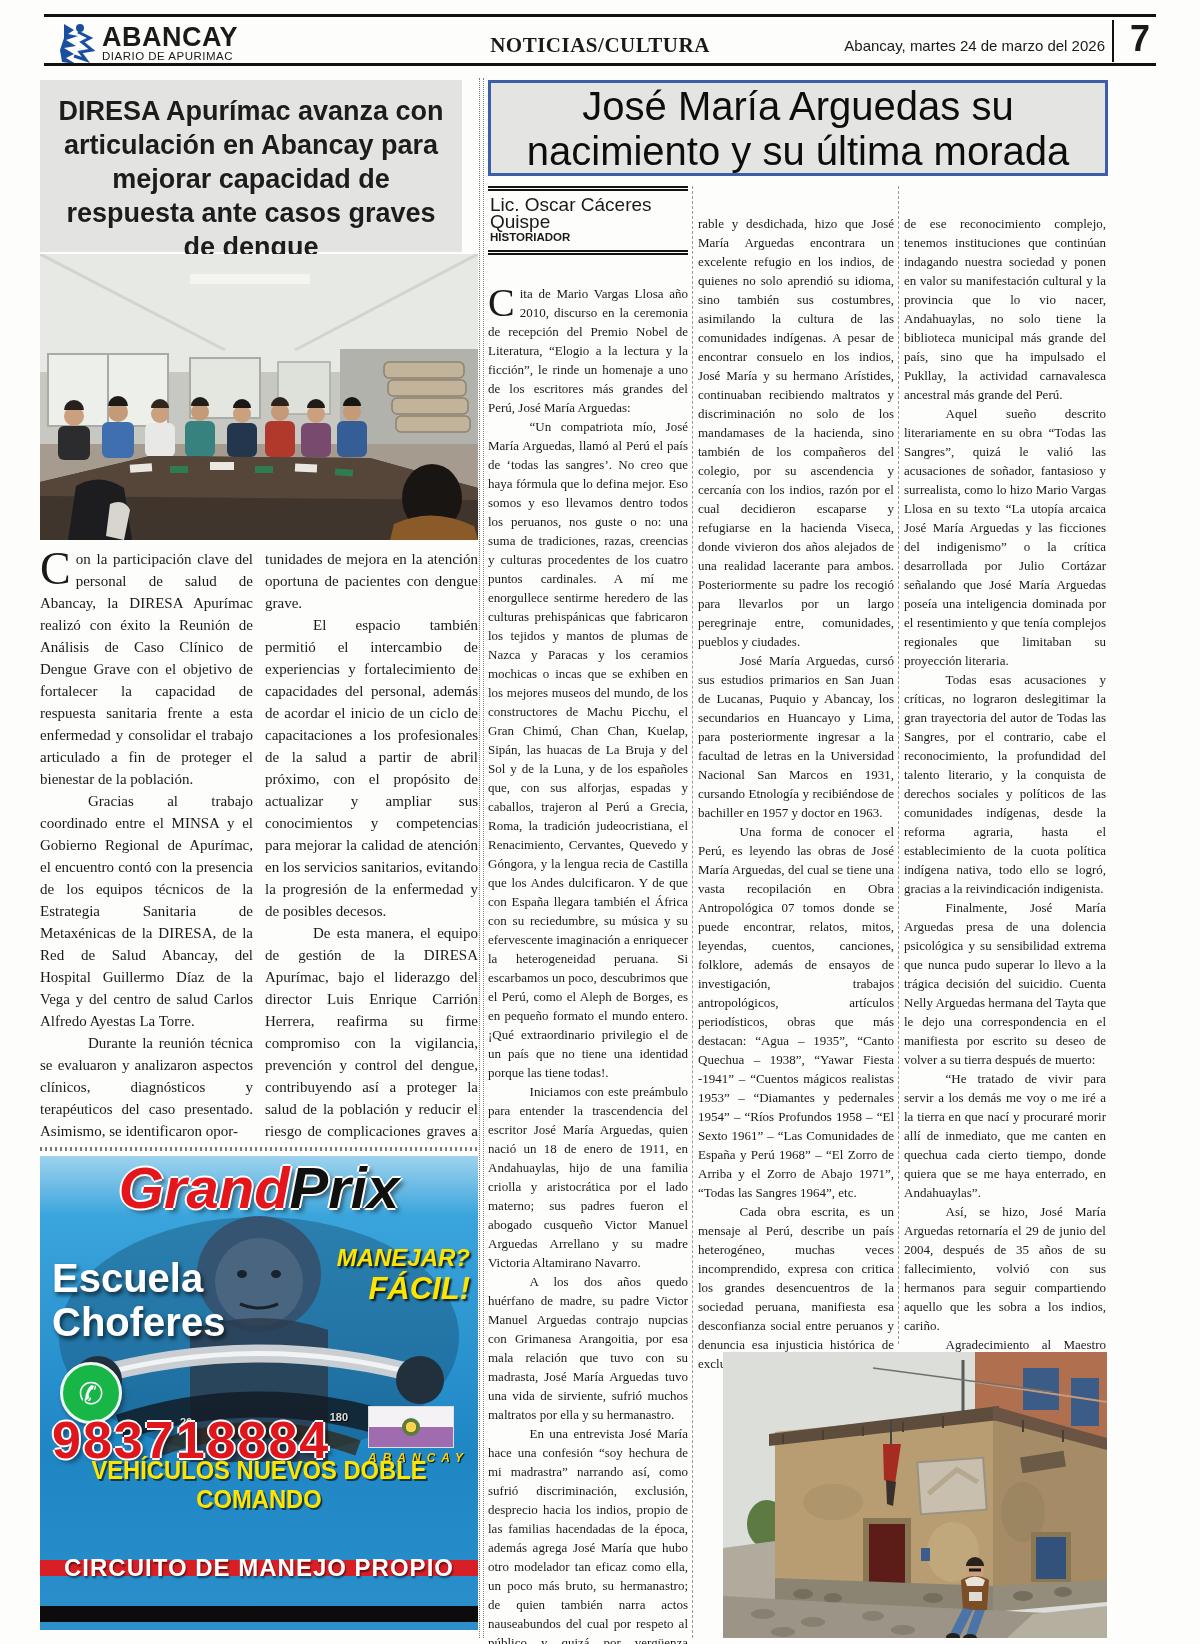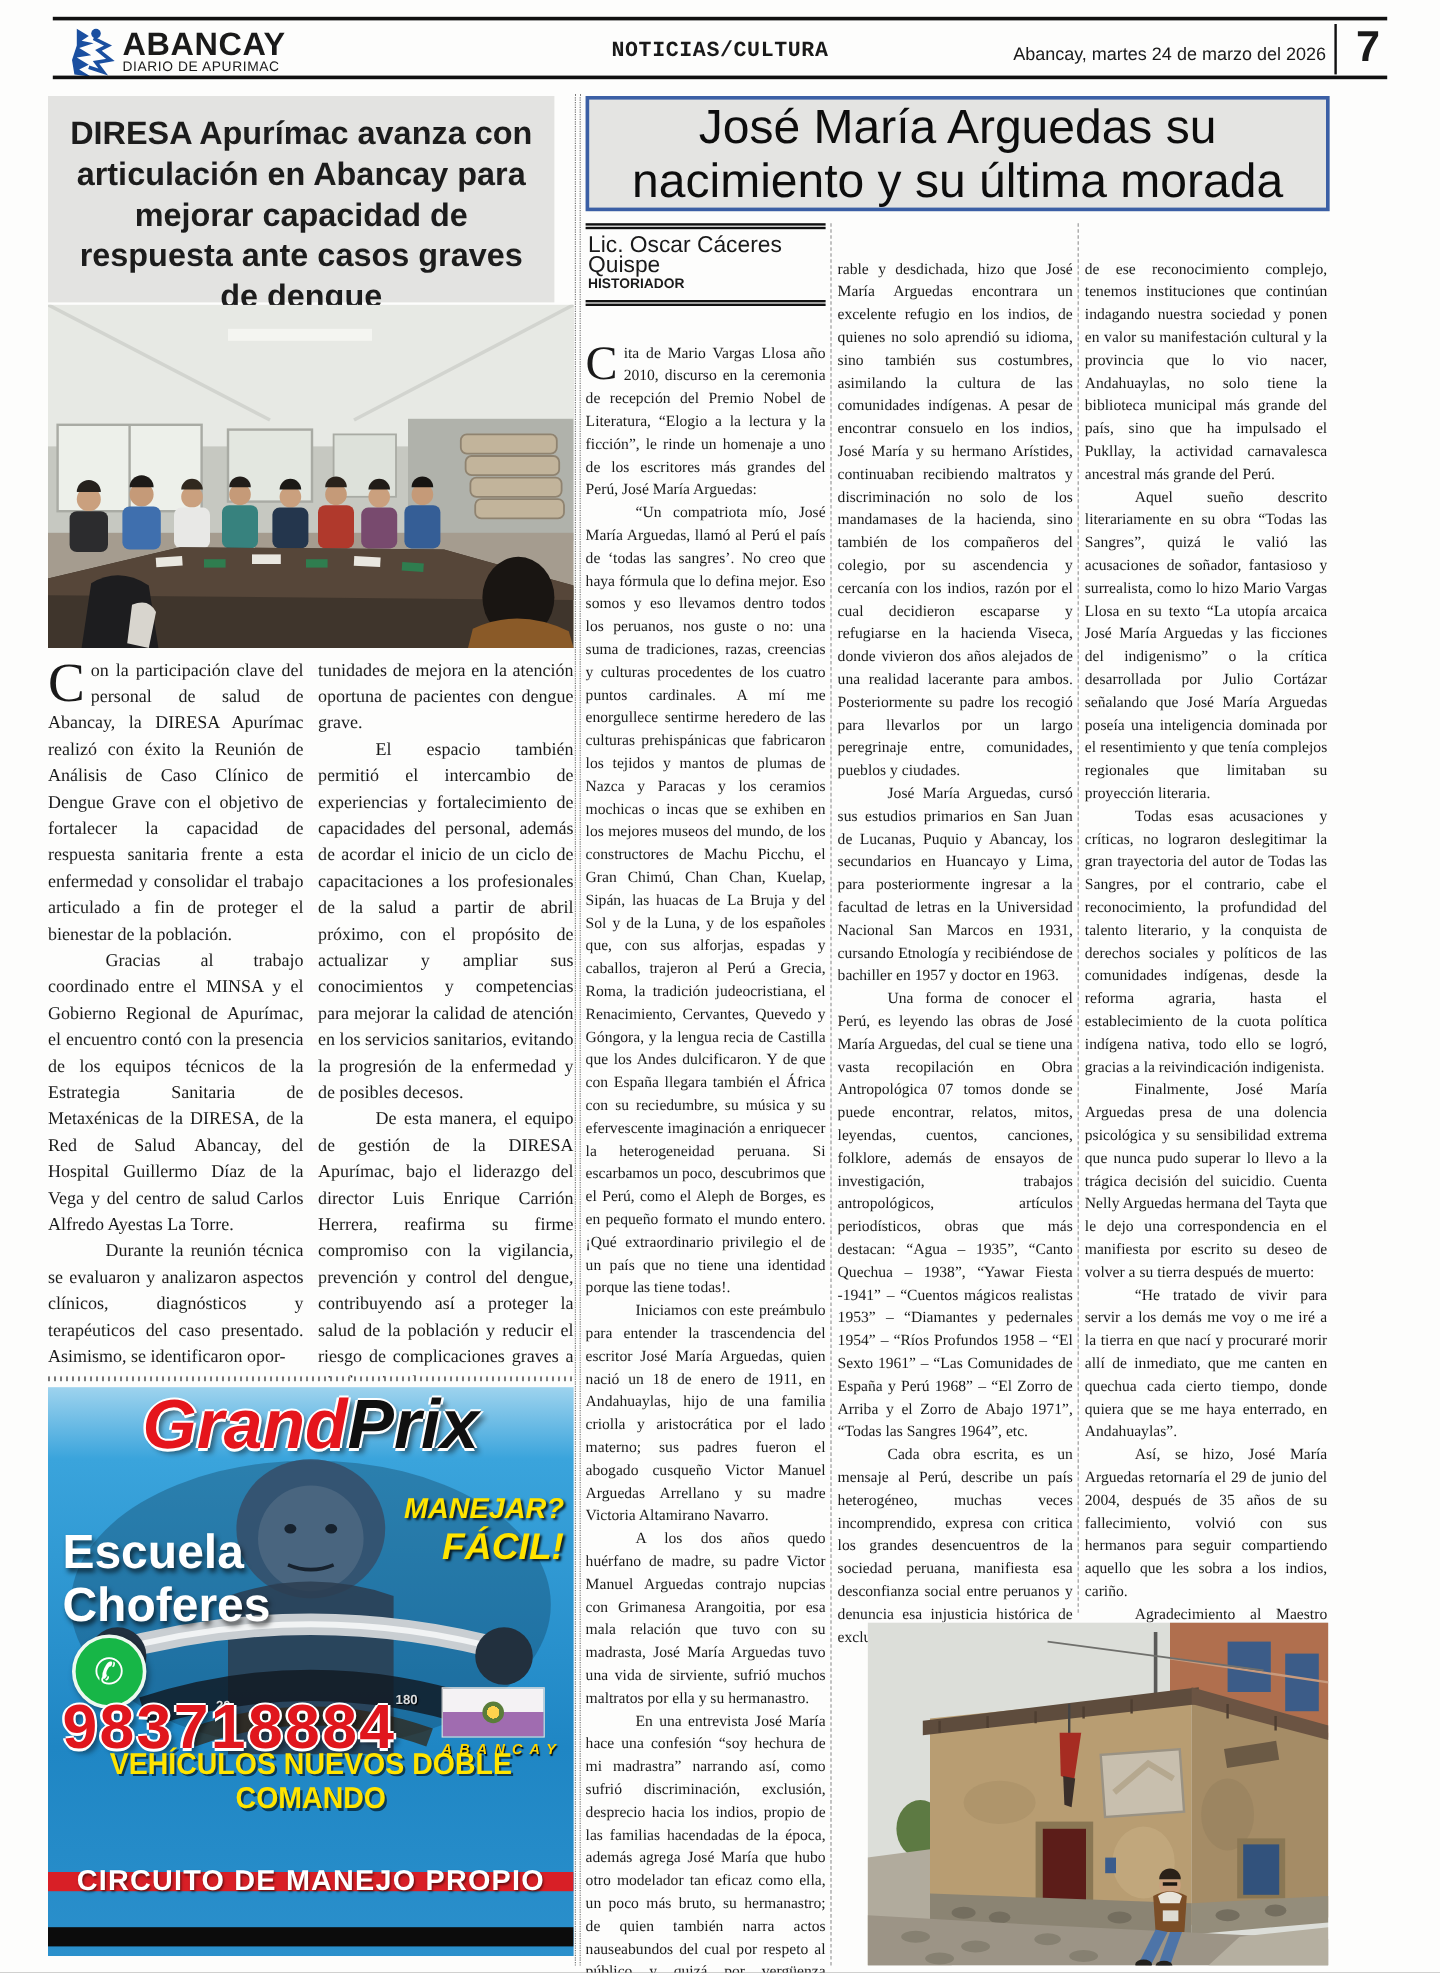--- a/index.html
+++ b/index.html
@@ -4,21 +4,21 @@
 <style>
   html,body{margin:0;padding:0;background:#888;}
   #page{position:relative;width:1200px;height:1644px;background:#fdfdfc;margin:0 auto;
         font-family:"Liberation Serif",serif;color:#1a1a1a;overflow:hidden;}
   .abs{position:absolute;}
 
   
   .rule{background:#111;}
   .brand{font-family:"Liberation Sans",sans-serif;font-weight:bold;font-size:27px;letter-spacing:.5px;line-height:26px;}
   .tagline{font-family:"Liberation Sans",sans-serif;font-size:11.5px;letter-spacing:.5px;}
-  .section-title{font-family:Liberation Mono, monospace;font-weight:bold;font-size:18px;letter-spacing:.5px;}
+  .section-title{font-family:Liberation Serif, serif;font-weight:bold;font-size:21px;letter-spacing:.5px;}
   .dateline{font-family:"Liberation Sans",sans-serif;font-size:15px;}
   .pagenum{font-family:"Liberation Sans",sans-serif;font-weight:bold;font-size:36px;}
 
   
   .hl-left{background:#e3e3e1;text-align:center;
     font-family:"Liberation Sans",sans-serif;font-weight:bold;font-size:27px;line-height:34px;
     color:#1c1c1c;padding:14px 8px;box-sizing:border-box;}
   .hl-right{background:#e4e4e2;border:3px solid #3b5fa5;text-align:center;
     font-family:"Liberation Sans",sans-serif;font-weight:400;font-size:40px;line-height:45px;
     color:#0d0d0d;box-sizing:border-box;padding-top:1px;}
@@ -42,21 +42,21 @@
   .cdash{border-left:1px dashed #9a9a9a;width:0;}
   .hdots{background:repeating-linear-gradient(90deg,#777 0 2px,transparent 2px 5px);}
 
   
   .ad{background:linear-gradient(180deg,#9ed3ee 0,#3aa4dc 60px,#1f86c4 300px,#2b90cc 100%);overflow:hidden;}
   .ad-title{position:absolute;top:2px;left:0;width:100%;text-align:center;white-space:nowrap;
     font-family:"Liberation Sans",sans-serif;font-weight:bold;font-style:italic;font-size:58px;line-height:60px;}
   .ad-grand{color:#e5151c;text-shadow:-2px 0 #fff,2px 0 #fff,0 -2px #fff,0 2px #fff,4px 4px 4px rgba(0,0,0,.45);}
   .ad-prix{color:#101010;text-shadow:-2px 0 #fff,2px 0 #fff,0 -2px #fff,0 2px #fff,4px 4px 4px rgba(0,0,0,.45);}
   .ad-school{position:absolute;left:12px;top:100px;color:#fff;font-family:"Liberation Sans",sans-serif;
-    font-weight:bold;font-size:40px;line-height:44px;text-shadow:2px 3px 4px rgba(0,0,0,.65);margin-top:16px;}
+    font-weight:bold;font-size:40px;line-height:44px;text-shadow:2px 3px 4px rgba(0,0,0,.65);}
   .ad-manejar{position:absolute;right:8px;top:88px;text-align:right;font-family:"Liberation Sans",sans-serif;
     font-weight:bold;font-style:italic;color:#ffe400;text-shadow:2px 2px 2px rgba(0,0,0,.8);}
   .ad-manejar .l1{font-size:24px;line-height:28px;}
   .ad-manejar .l2{font-size:31px;line-height:34px;}
   .wa{position:absolute;left:20px;top:206px;width:56px;height:56px;border-radius:50%;
     background:#17b647;border:3px solid #eef9f0;display:flex;align-items:center;justify-content:center;
     color:#fff;font-size:30px;box-shadow:2px 3px 5px rgba(0,0,0,.4);}
   .ad-phone{position:absolute;left:12px;top:254px;font-family:"Liberation Sans",sans-serif;font-weight:bold;
     font-size:52px;letter-spacing:2px;color:#e0161d;
     text-shadow:-2px 0 #fff,2px 0 #fff,0 -2px #fff,0 2px #fff,4px 4px 4px rgba(0,0,0,.4);}

